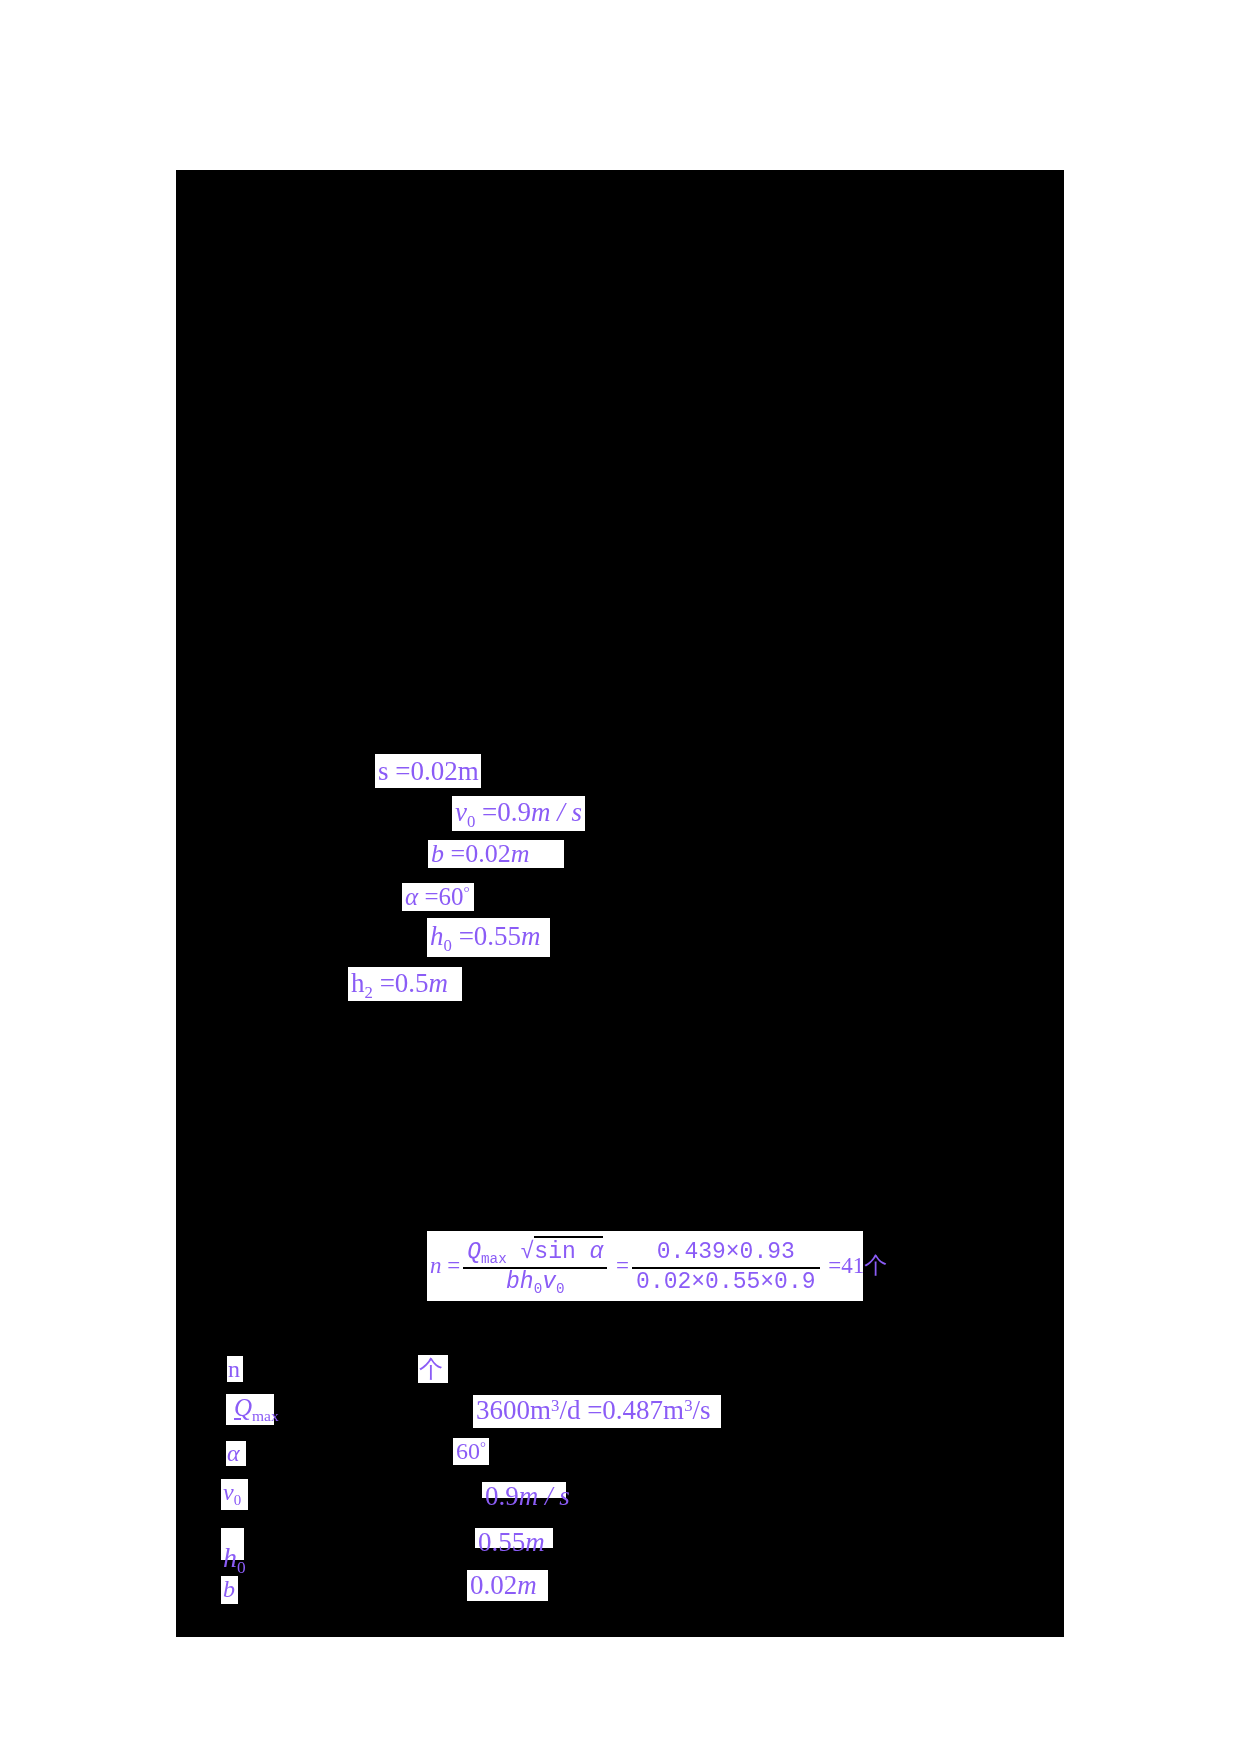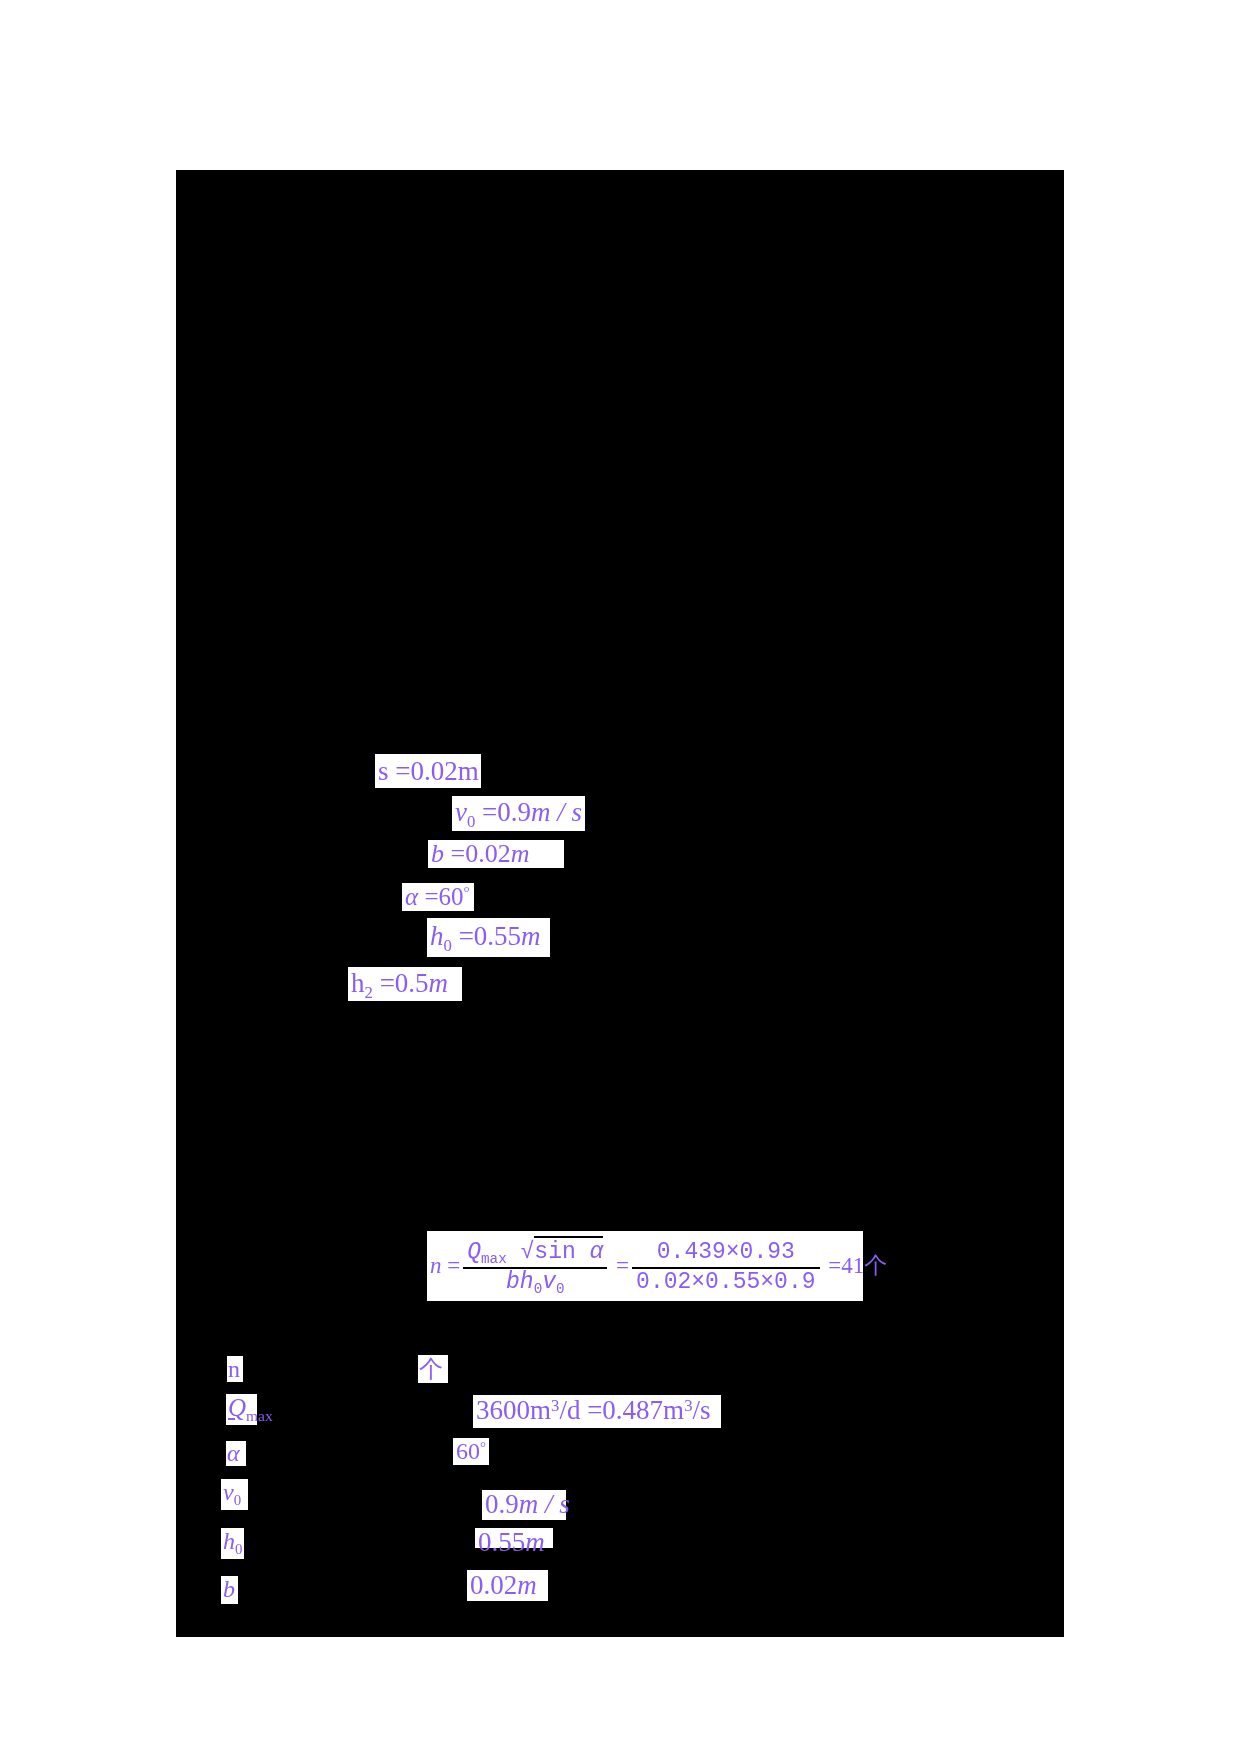--- a/index.html
+++ b/index.html
@@ -46,33 +46,33 @@
 
   <div class="eq" style="left:348px;top:967px;width:114px;height:34px;line-height:32px;font-size:27px;"><span>h</span><sub>2</sub><span> =0.5</span><span class="it">m</span></div>
 
 
   <div class="eq" style="left:427px;top:1231px;width:436px;height:70px;line-height:70px;font-size:23px;text-align:center;"><span class="it">n</span><span> =</span><span class="frac"><span class="num"><span class="it">Q</span><sub>max</sub><span> </span><span class="sqrt"><span>√</span><span class="sqrt-body"><span>sin </span><span class="it">α</span></span></span></span><span class="den"><span class="it">bh</span><sub>0</sub><span class="it">v</span><sub>0</sub></span></span><span> =</span><span class="frac"><span class="num"><span>0.439×0.93</span></span><span class="den"><span>0.02×0.55×0.9</span></span></span><span> =41个</span></div>
 
   <div class="eq" style="left:227px;top:1356px;width:16px;height:26px;line-height:26px;font-size:24px;padding:0 1px;"><span>n</span></div>
 
   <div class="eq" style="left:418px;top:1355px;width:30px;height:28px;line-height:28px;font-size:24px;padding:0 1px;"><span>个</span></div>
 
-  <div class="eq" style="left:226px;top:1394px;width:31px;height:31px;line-height:27px;font-size:25px;padding:0 2px;text-decoration:underline;"><span class="it">Q</span><sub>max</sub></div>
+  <div class="eq" style="left:226px;top:1394px;width:48px;height:31px;line-height:27px;font-size:25px;padding:0 8px;text-decoration:underline;"><span class="it">Q</span><sub>max</sub></div>
 
   <div class="eq" style="left:473px;top:1395px;width:248px;height:33px;line-height:31px;font-size:27px;"><span>3600m</span><sup>3</sup><span>/d =0.487m</span><sup>3</sup><span>/s</span></div>
 
   <div class="eq" style="left:226px;top:1441px;width:20px;height:25px;line-height:25px;font-size:24px;padding:0 1px;"><span class="it">α</span></div>
 
   <div class="eq" style="left:453px;top:1438px;width:36px;height:27px;line-height:27px;font-size:24px;"><span>60</span><sup>°</sup></div>
 
   <div class="eq" style="left:221px;top:1479px;width:27px;height:31px;line-height:27px;font-size:24px;padding:0 2px;"><span class="it">v</span><sub>0</sub></div>
 
-  <div class="eq" style="left:482px;top:1482px;width:84px;height:30px;line-height:29px;font-size:27px;margin-top:8px;"><span>0.9</span><span class="it">m / s</span></div>
+  <div class="eq" style="left:482px;top:1482px;width:84px;height:16px;line-height:29px;font-size:27px;"><span>0.9</span><span class="it">m / s</span></div>
 
-  <div class="eq" style="left:221px;top:1528px;width:23px;height:31px;line-height:27px;font-size:24px;padding:0 2px;"><span class="it">h</span><sub>0</sub></div>
+  <div class="eq" style="left:221px;top:1528px;width:23px;height:31px;line-height:27px;font-size:28px;padding:16px 2px;"><span class="it">h</span><sub>0</sub></div>
 
   <div class="eq" style="left:475px;top:1528px;width:78px;height:20px;line-height:29px;font-size:27px;"><span>0.55</span><span class="it">m</span></div>
 
   <div class="eq" style="left:221px;top:1576px;width:17px;height:28px;line-height:27px;font-size:24px;padding:0 2px;"><span class="it">b</span></div>
 
   <div class="eq" style="left:467px;top:1570px;width:81px;height:31px;line-height:30px;font-size:27px;"><span>0.02</span><span class="it">m</span></div>
 
 </div>
 
 </body></html>

